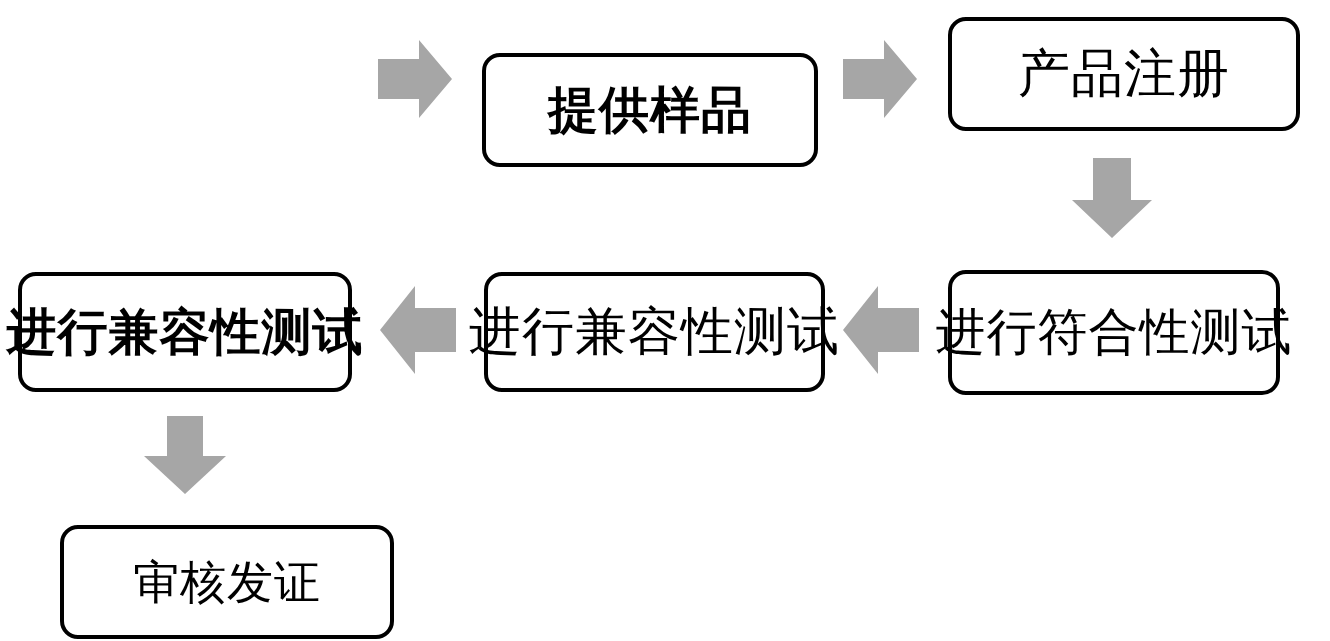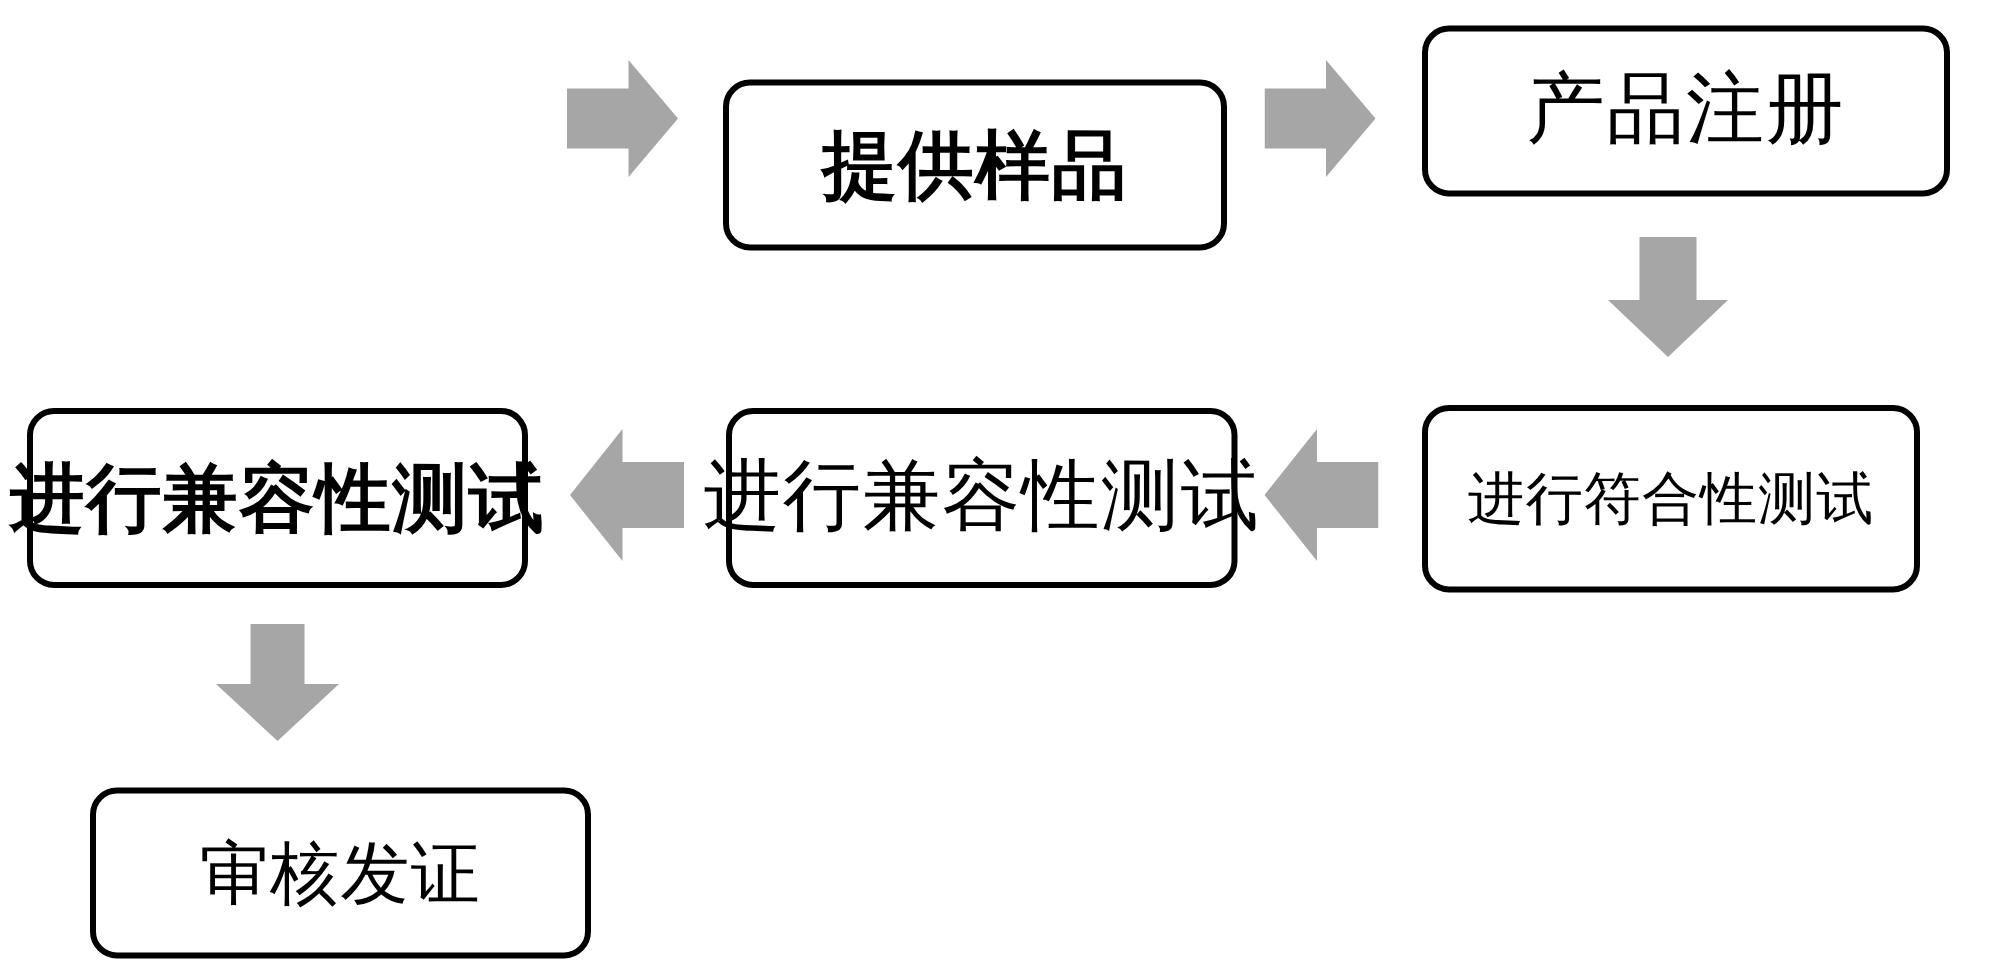--- a/index.html
+++ b/index.html
@@ -35,21 +35,21 @@
   }
   .node.bold { font-weight: bold; }
   .node.regular { font-weight: normal; }
 
   
   #node-membership-application { left: 18px;  top: 15px;  width: 334px; height: 118px; font-size: 54px; }
   #node-provide-samples        { left: 482px; top: 17px;  width: 336px; height: 114px; font-size: 50px; margin-top: 36px; }
   #node-product-registration   { left: 948px; top: 17px;  width: 352px; height: 114px; font-size: 52px; }
   #node-final-confirmation     { left: 18px;  top: 272px; width: 334px; height: 120px; font-size: 50px; }
   #node-compatibility-test     { left: 484px; top: 272px; width: 341px; height: 120px; font-size: 52px; }
-  #node-conformance-test       { left: 948px; top: 270px; width: 332px; height: 125px; font-size: 38px; }
+  #node-conformance-test       { left: 948px; top: 270px; width: 332px; height: 125px; font-size: 50px; }
   #node-audit-certificate      { left: 18px;  top: 525px; width: 334px; height: 114px; font-size: 46px; margin-left: 42px; }
 
   
   .arrow {
     position: absolute;
     display: block;
   }
   .arrow svg { display: block; width: 100%; height: 100%; }
 
   #arrow-apply-to-sample   { left: 378px;  top: 40px;  width: 74px;  height: 78px; }

